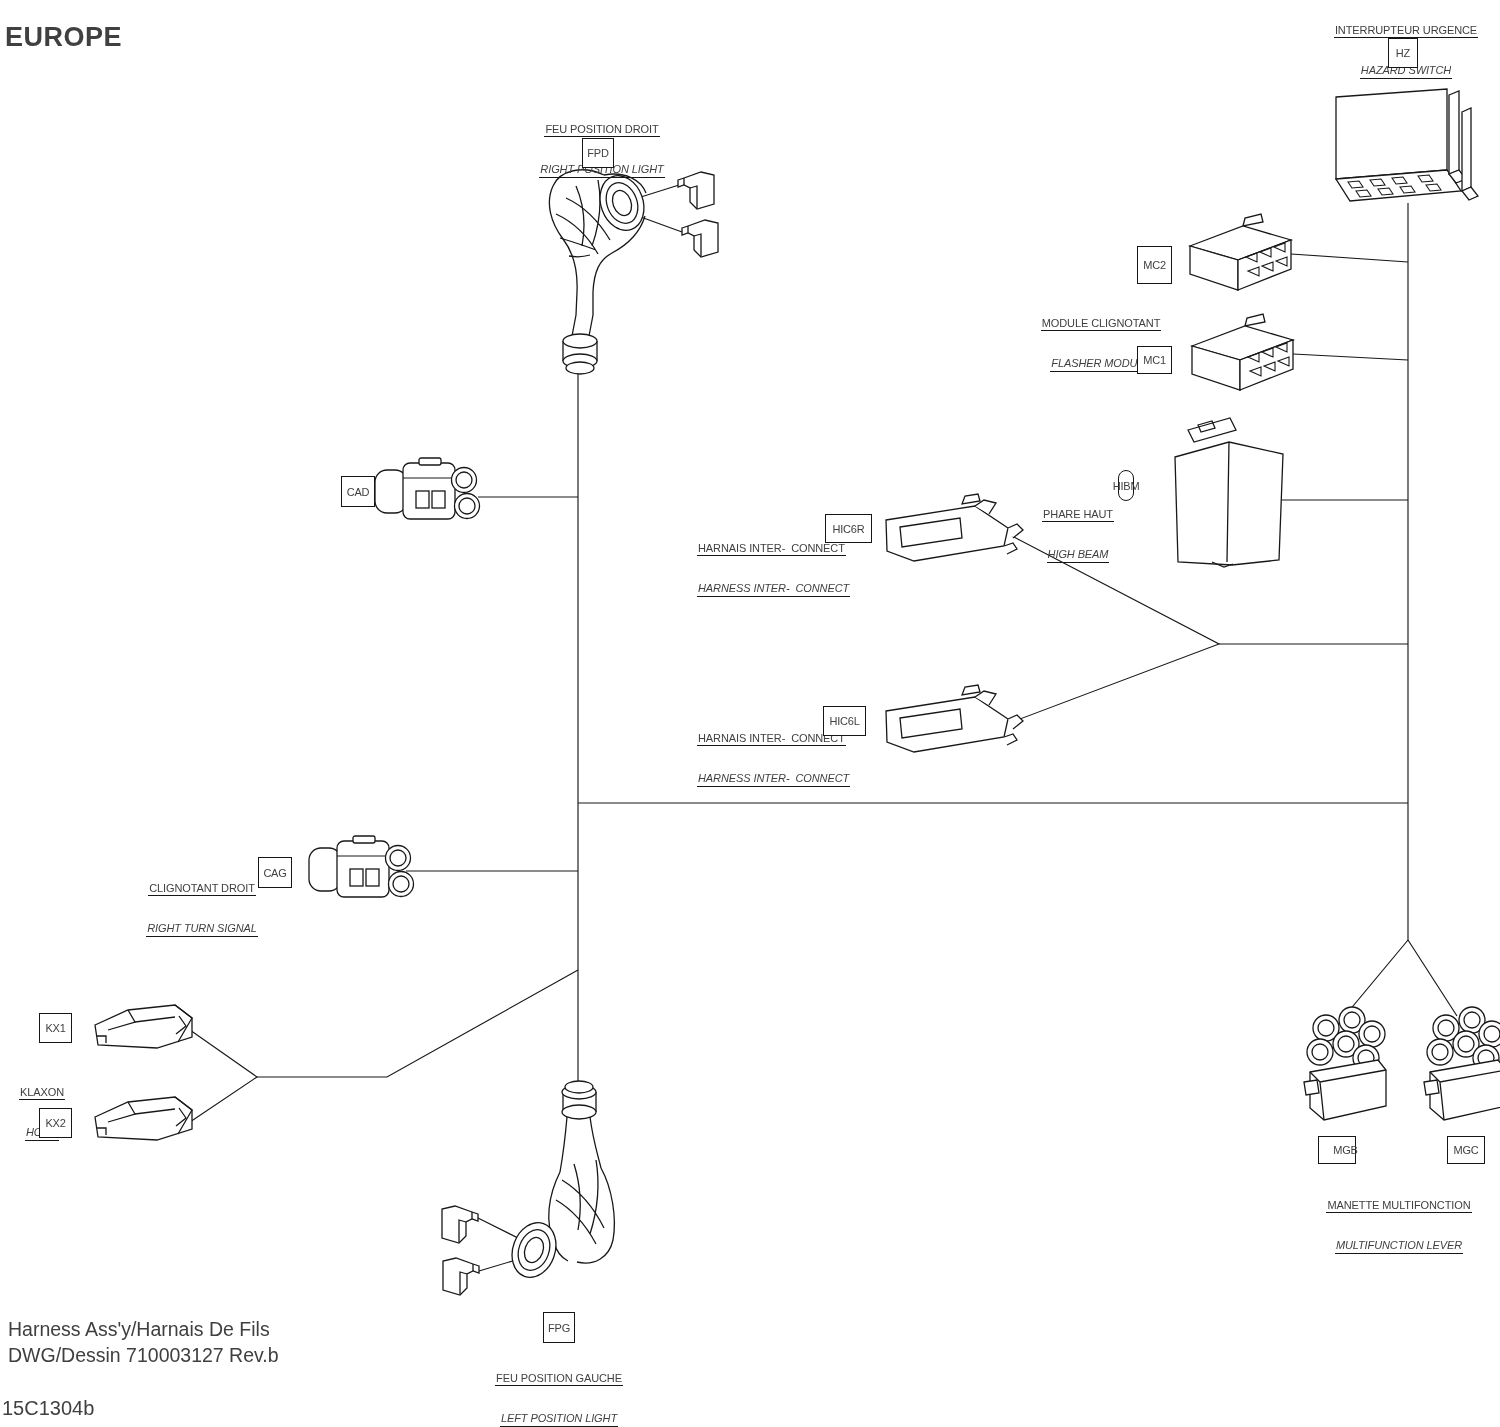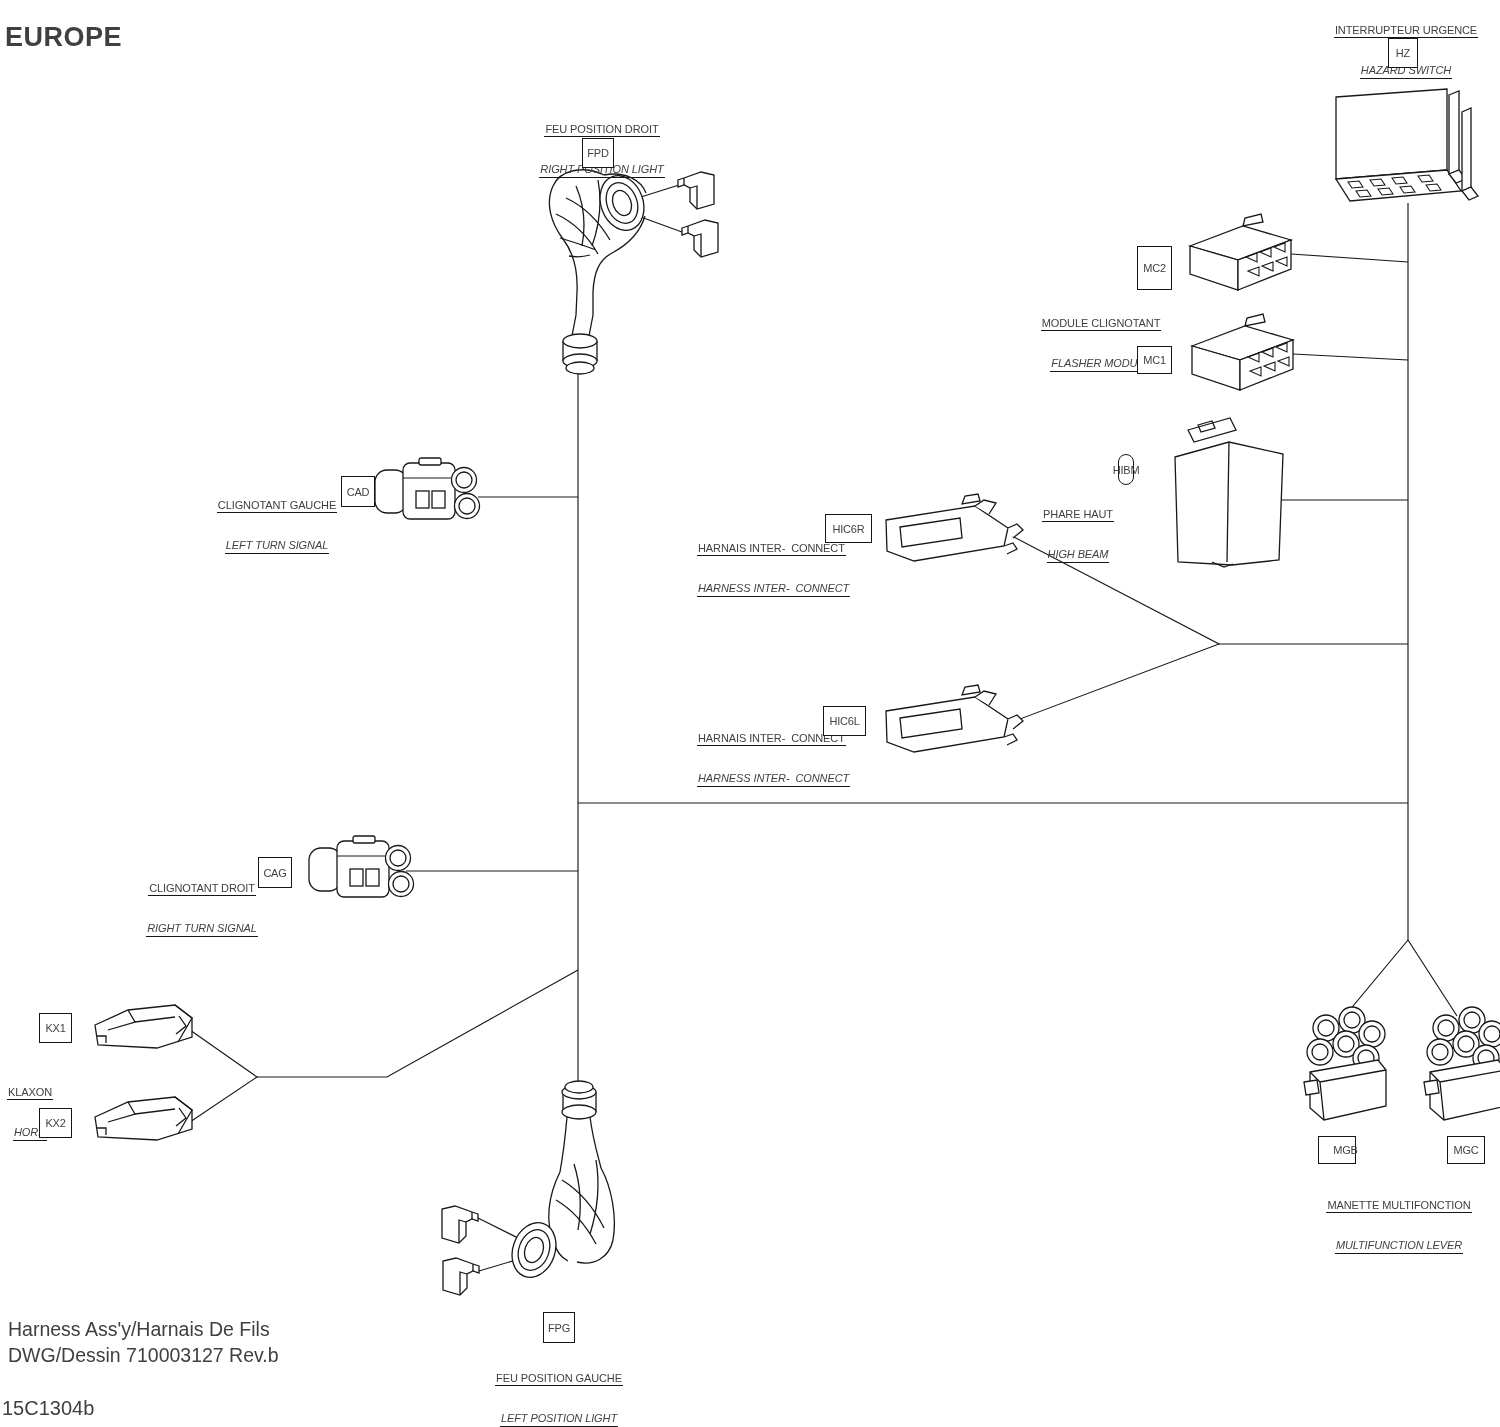--- a/index.html
+++ b/index.html
@@ -187,59 +187,55 @@
     <div class="row"><span class="en">HAZARD SWITCH</span></div>
   </div>
   <div class="codebox" style="left:1388px;top:38px;width:30px;height:30px;">HZ</div>
 
   <div class="lbl" style="left:512px;top:99px;width:180px;">
     <div class="row"><span class="fr">FEU POSITION DROIT</span></div>
     <div class="row"><span class="en">RIGHT POSITION LIGHT</span></div>
   </div>
   <div class="codebox" style="left:582px;top:138px;width:32px;height:30px;">FPD</div>
 
-  <div class="codebox" style="left:1137px;top:246px;width:35px;height:44px;">MC2</div>
+  <div class="codebox" style="left:1137px;top:246px;width:35px;height:38px;">MC2</div>
   <div class="lbl" style="left:1021px;top:293px;width:160px;">
     <div class="row"><span class="fr">MODULE CLIGNOTANT</span></div>
     <div class="row"><span class="en">FLASHER MODULE</span></div>
   </div>
   <div class="codebox" style="left:1137px;top:346px;width:35px;height:28px;">MC1</div>
 
-  <div class="lbl" style="left:197px;top:475px;width:160px;">
-    <div class="row"><span class="fr">CLIGNOTANT GAUCHE</span></div>
-    <div class="row"><span class="en">LEFT TURN SIGNAL</span></div>
-  </div>
   <div class="codebox" style="left:341px;top:476px;width:34px;height:31px;">CAD</div>
 
   <div class="lbl alignleft" style="left:697px;top:518px;width:130px;">
     <div class="row"><span class="fr">HARNAIS INTER-  CONNECT</span></div>
     <div class="row"><span class="en">HARNESS INTER-  CONNECT</span></div>
   </div>
   <div class="codebox" style="left:825px;top:514px;width:47px;height:29px;">HIC6R</div>
 
   <div class="lbl" style="left:1013px;top:484px;width:130px;">
     <div class="row"><span class="fr">PHARE HAUT</span></div>
     <div class="row"><span class="en">HIGH BEAM</span></div>
   </div>
-  <div class="codebox" style="left:1118px;top:454px;width:16px;height:31px;border-radius:15px;">HIBM</div>
+  <div class="codebox" style="left:1118px;top:470px;width:16px;height:31px;border-radius:15px;">HIBM</div>
 
   <div class="lbl alignleft" style="left:697px;top:708px;width:130px;">
     <div class="row"><span class="fr">HARNAIS INTER-  CONNECT</span></div>
     <div class="row"><span class="en">HARNESS INTER-  CONNECT</span></div>
   </div>
   <div class="codebox" style="left:823px;top:706px;width:43px;height:30px;">HIC6L</div>
 
   <div class="lbl" style="left:122px;top:858px;width:160px;">
     <div class="row"><span class="fr">CLIGNOTANT DROIT</span></div>
     <div class="row"><span class="en">RIGHT TURN SIGNAL</span></div>
   </div>
   <div class="codebox" style="left:258px;top:857px;width:34px;height:31px;">CAG</div>
 
   <div class="codebox" style="left:39px;top:1013px;width:33px;height:30px;">KX1</div>
-  <div class="lbl" style="left:4px;top:1062px;width:52px;">
+  <div class="lbl" style="left:16px;top:1062px;width:52px;">
     <div class="row"><span class="fr">KLAXON</span></div>
     <div class="row"><span class="en">HORN</span></div>
   </div>
   <div class="codebox" style="left:39px;top:1108px;width:33px;height:30px;">KX2</div>
 
   <div class="codebox" style="left:1318px;top:1136px;width:38px;height:28px;padding-left:17px;">MGB</div>
   <div class="codebox" style="left:1447px;top:1136px;width:38px;height:28px;">MGC</div>
   <div class="lbl" style="left:1289px;top:1175px;width:220px;">
     <div class="row"><span class="fr">MANETTE MULTIFONCTION</span></div>
     <div class="row"><span class="en">MULTIFUNCTION LEVER</span></div>

